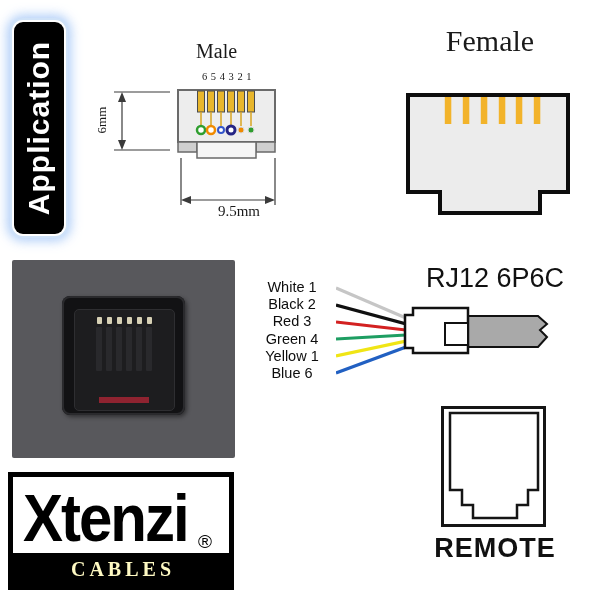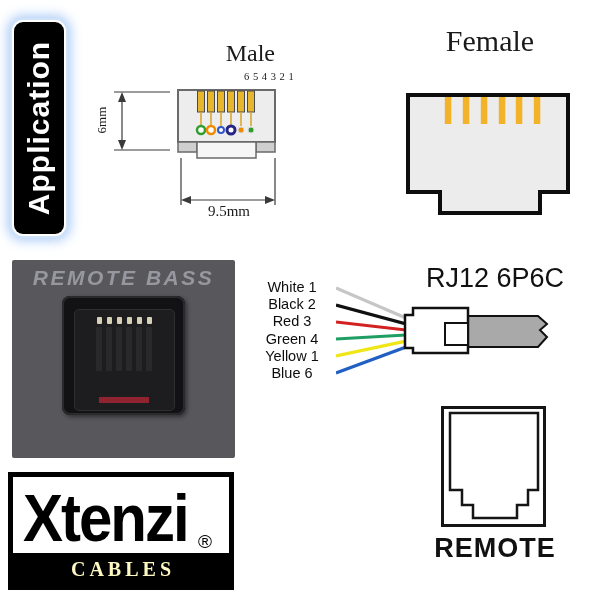--- a/index.html
+++ b/index.html
@@ -9,24 +9,24 @@
 
   
   .app-badge{left:14px;top:22px;width:50px;height:212px;background:#000;border-radius:9px;
     box-shadow:0 0 0 2px #fff,0 0 0 4px #cfe2f8,0 0 11px 7px rgba(150,190,245,.75);}
   .app-badge span{position:absolute;left:50%;top:50%;
     transform:translate(-50%,-50%) rotate(-90deg);white-space:nowrap;
     color:#fff;font-weight:bold;font-size:30px;letter-spacing:1px;}
 
   
   .serif{font-family:"Liberation Serif",serif;color:#1a1a1a;}
-  .male-title{left:185px;top:40px;width:90px;text-align:right;font-size:24px;}
-  .male-pin-numbers{left:196px;top:71px;width:62px;font-size:10.5px;letter-spacing:.5px;margin-left:48px;}
+  .male-title{left:196px;top:40px;width:90px;text-align:left;font-size:20px;}
+  .male-pin-numbers{left:196px;top:71px;width:62px;text-align:center;font-size:10.5px;letter-spacing:.5px;}
   .dim-6mm{left:87px;top:112px;width:30px;text-align:center;font-size:13px;transform:rotate(-90deg);}
-  .dim-95mm{left:198px;top:203px;width:62px;text-align:center;font-size:15px;}
+  .dim-95mm{left:198px;top:203px;width:62px;text-align:right;font-size:15px;}
   .female-title{left:430px;top:24px;width:120px;text-align:center;font-size:30px;}
   .female-pin-numbers{left:432px;top:69px;width:120px;text-align:center;font-size:13px;letter-spacing:3px;}
 
   
   .photo{left:12px;top:260px;width:223px;height:198px;background:#58585c;border-radius:2px;}
   .photo-label{position:absolute;left:0;top:6px;width:100%;text-align:center;
     font-style:italic;font-weight:bold;font-size:21px;color:#97979f;letter-spacing:2.5px;}
   .recess{position:absolute;left:50px;top:36px;width:123px;height:119px;background:#121214;
     border-radius:8px;box-shadow:inset 0 0 0 2px #2a2a2d, 2px 2px 4px rgba(0,0,0,.45);}
   .jack{position:absolute;left:12px;top:13px;width:99px;height:100px;background:#1d1d1f;
@@ -123,21 +123,20 @@
       <rect x="444.8" y="97" width="6.5" height="27"></rect>
       <rect x="462.8" y="97" width="6.5" height="27"></rect>
       <rect x="480.8" y="97" width="6.5" height="27"></rect>
       <rect x="498.8" y="97" width="6.5" height="27"></rect>
       <rect x="515.8" y="97" width="6.5" height="27"></rect>
       <rect x="533.8" y="97" width="6.5" height="27"></rect>
     </g>
   </svg>
 
   <div class="abs photo">
-    <div class="photo-label">REMOTE BASS</div>
     <div class="recess">
       <div class="jack">
         <span class="dot" style="left:22px"></span>
         <span class="dot" style="left:32px"></span>
         <span class="dot" style="left:42px"></span>
         <span class="dot" style="left:52px"></span>
         <span class="dot" style="left:62px"></span>
         <span class="dot" style="left:72px"></span>
         <span class="fin" style="left:21px"></span>
         <span class="fin" style="left:31px"></span>

